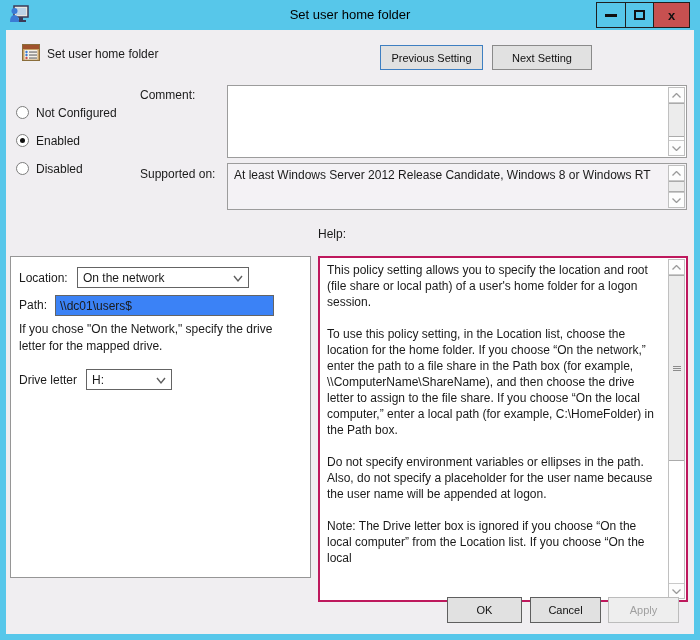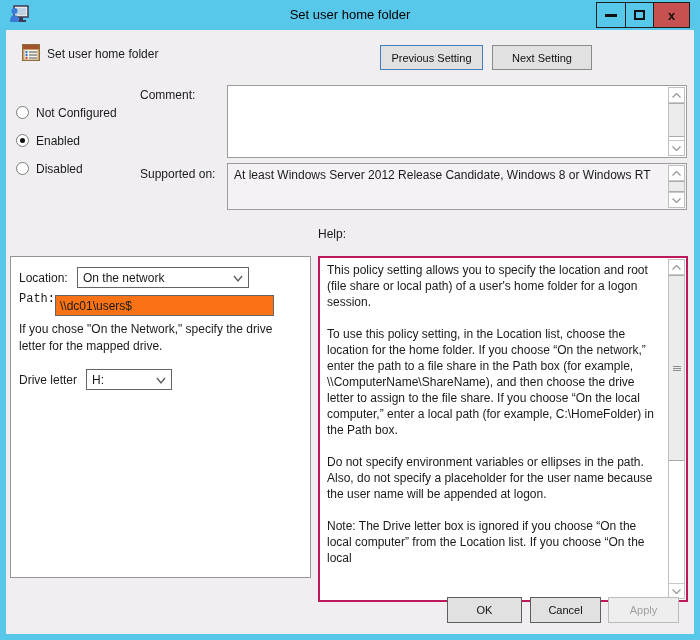--- a/index.html
+++ b/index.html
@@ -55,21 +55,21 @@
 
   
   .options-box { position:absolute; left:4px; top:226px; width:301px; height:322px; background:#fff; border:1px solid #969696; }
   .help-box { position:absolute; left:312px; top:226px; width:370px; height:346px; background:#fff; border:2px solid #be185d; }
   .help-text { position:absolute; left:7px; top:4px; right:24px; line-height:16px; }
   .help-para { margin-bottom:16px; }
 
   .opt-label { position:absolute; }
   .combo { position:absolute; height:21px; background:#fff; border:1px solid #646464; display:flex; align-items:center; padding-left:5px; }
   .combo .chev { position:absolute; right:4px; top:4px; width:12px; height:12px; }
-  .textfield { position:absolute; height:21px; background:#f97316; border:1px solid #646464; display:flex; align-items:center; padding-left:4px; }
+  .textfield { position:absolute; height:21px; background:#3b82f6; border:1px solid #646464; display:flex; align-items:center; padding-left:4px; }
   .opt-instruction { position:absolute; left:8px; top:64px; width:282px; line-height:17px; }
 
   
   .btn-ok { position:absolute; left:441px; top:567px; width:75px; height:26px; }
   .btn-cancel { position:absolute; left:524px; top:567px; width:71px; height:26px; }
   .btn-apply { position:absolute; left:602px; top:567px; width:71px; height:26px; background:#eeeeee; border-color:#bcbcbc; color:#9f9f9f; }
 </style>
 </head>
 <body>
 
@@ -170,21 +170,21 @@
 
     <div class="options-box">
       <div class="opt-label" style="left:8px; top:14px;">Location:</div>
       <div class="combo" style="left:66px; top:10px; width:172px;">
         <span>On the network</span>
         <svg class="chev" viewBox="0 0 12 12">
             <polyline points="2,4 6,9 10,4" fill="none" stroke="#5e5e5e" stroke-width="1.4"></polyline>
           </svg>
       </div>
 
-      <div class="opt-label" style="left:8px; top:35px;font-family:Liberation Mono, monospace;">Path:</div>
+      <div class="opt-label" style="left:8px; top:41px;">Path:</div>
       <div class="textfield" style="left:44px; top:38px; width:219px;">
         <span>\\dc01\users$</span>
       </div>
 
       <div class="opt-instruction">If you chose "On the Network," specify the drive letter for the mapped drive.</div>
 
       <div class="opt-label" style="left:8px; top:116px;">Drive letter</div>
       <div class="combo" style="left:75px; top:112px; width:86px;">
         <span>H:</span>
         <svg class="chev" viewBox="0 0 12 12">

